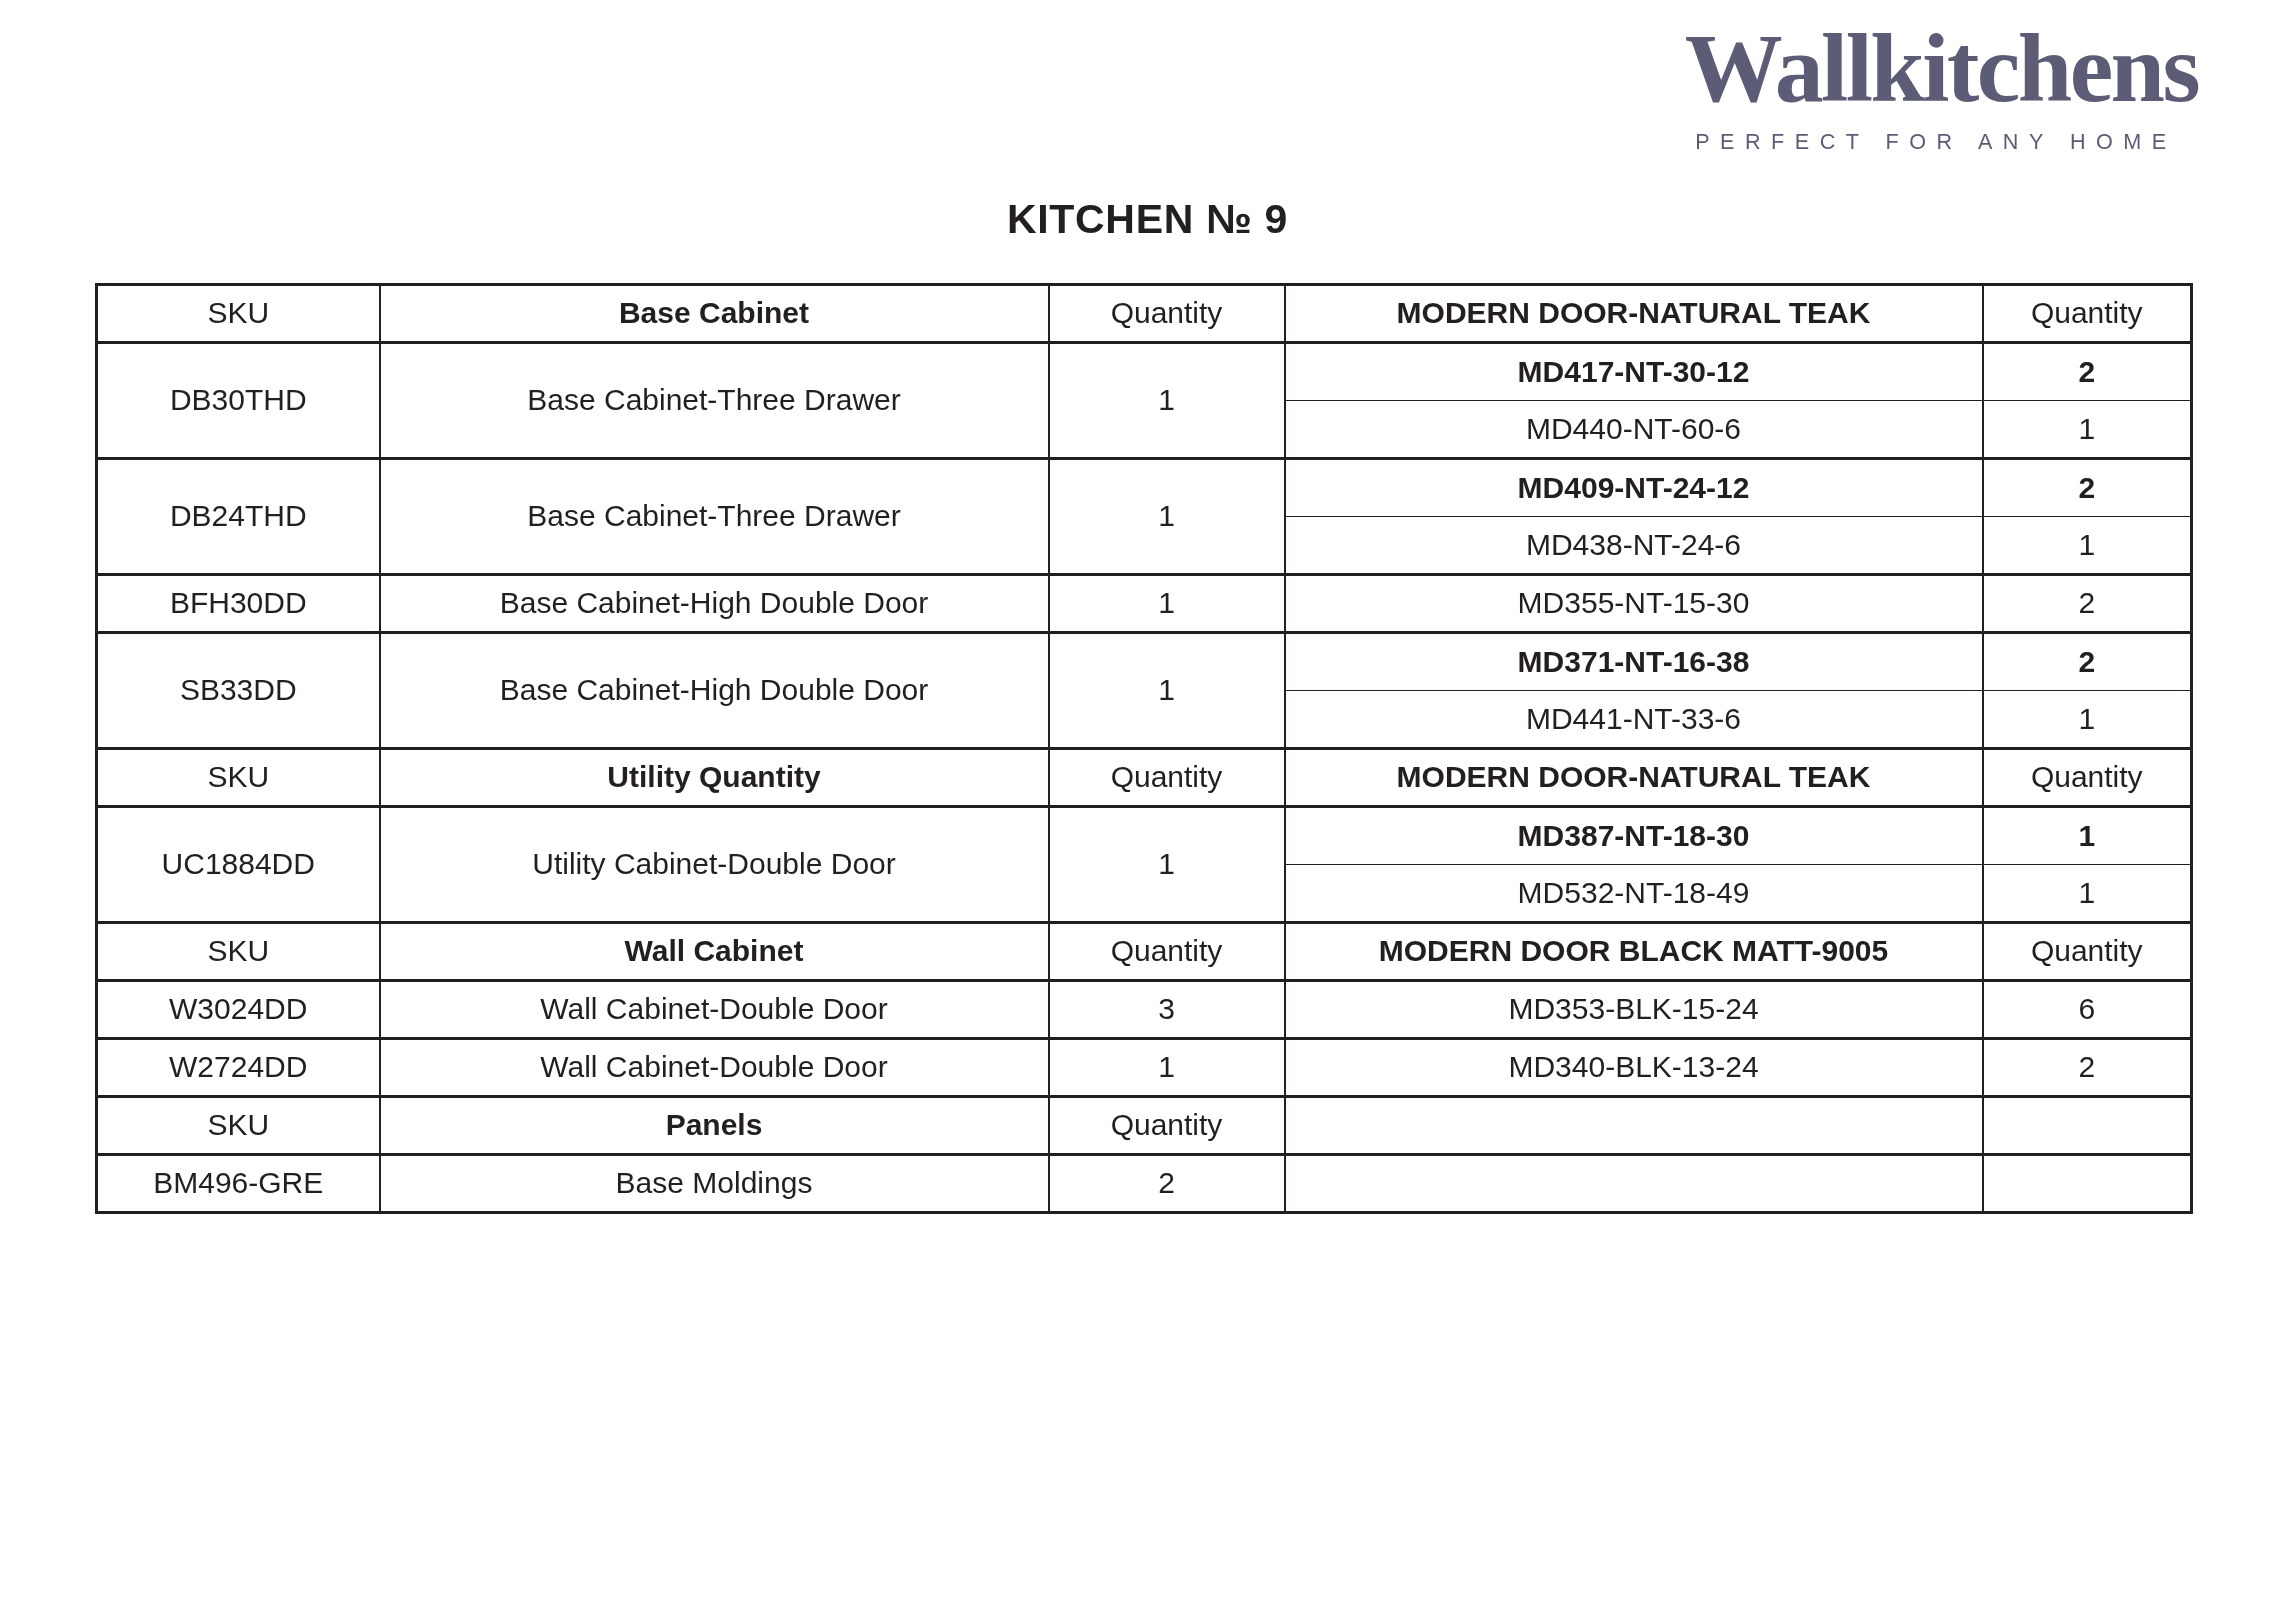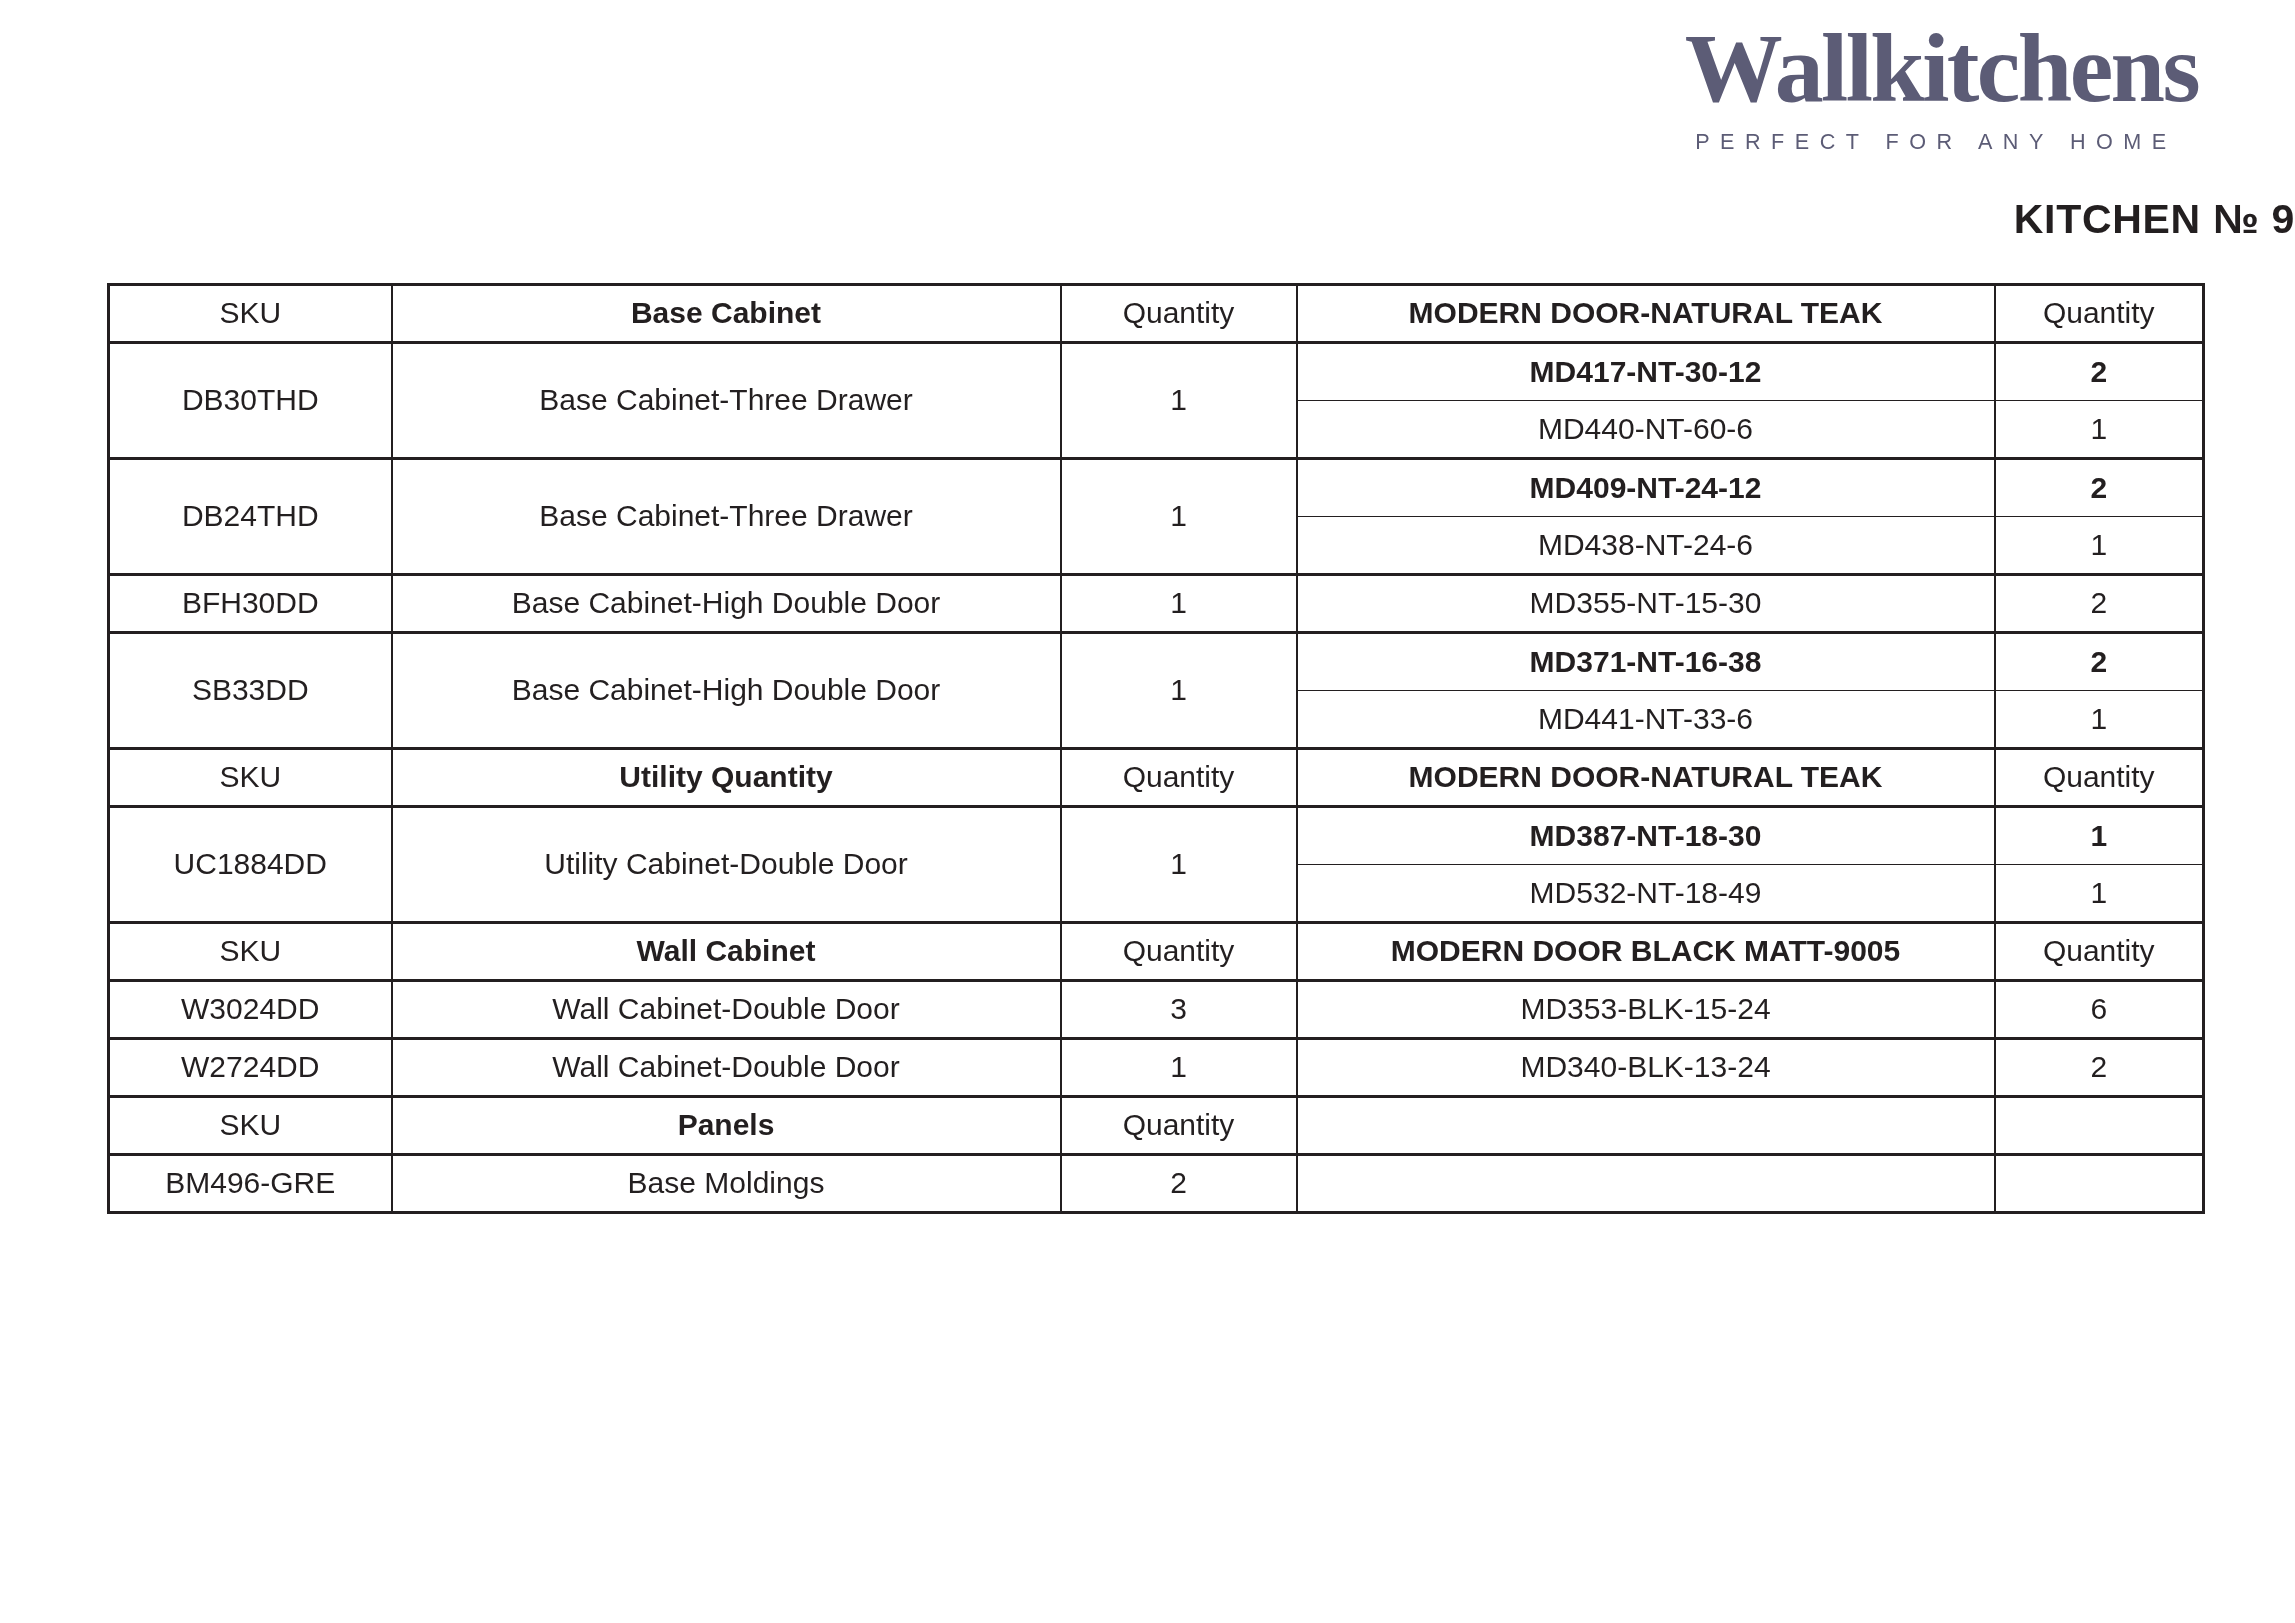--- a/index.html
+++ b/index.html
@@ -22,27 +22,27 @@
   .logo .tagline {
     font-family: "Liberation Sans", sans-serif;
     font-size: 21.6px; font-weight: 400;
     letter-spacing: 10.5px; text-indent: 10.5px;
     margin-top: 9px; white-space: nowrap;
   }
 
   
   .title {
     position: absolute; top: 196px; left: 0; width: 100%;
-    margin: 0; text-align: right;
+    margin: 0; text-align: center;
     font-size: 41px; font-weight: 700; letter-spacing: 0.7px;
   }
 
   
   table.sheet {
-    position: absolute; left: 107px; top: 283px;
+    position: absolute; left: 95px; top: 283px;
     width: 2094px;
     border-collapse: collapse; table-layout: fixed;
     border: 3.3px solid #231f20;
   }
   table.sheet td {
     border-left: 2px solid #231f20;
     border-right: 2px solid #231f20;
     border-top: 0;
     text-align: center; vertical-align: middle;
     font-size: 30px; line-height: 1.15;

